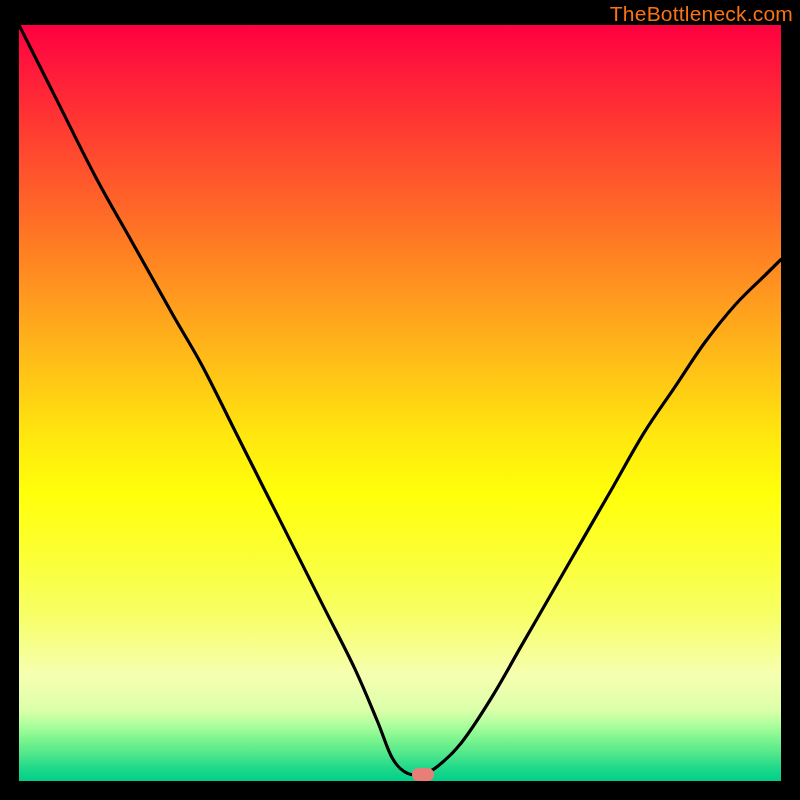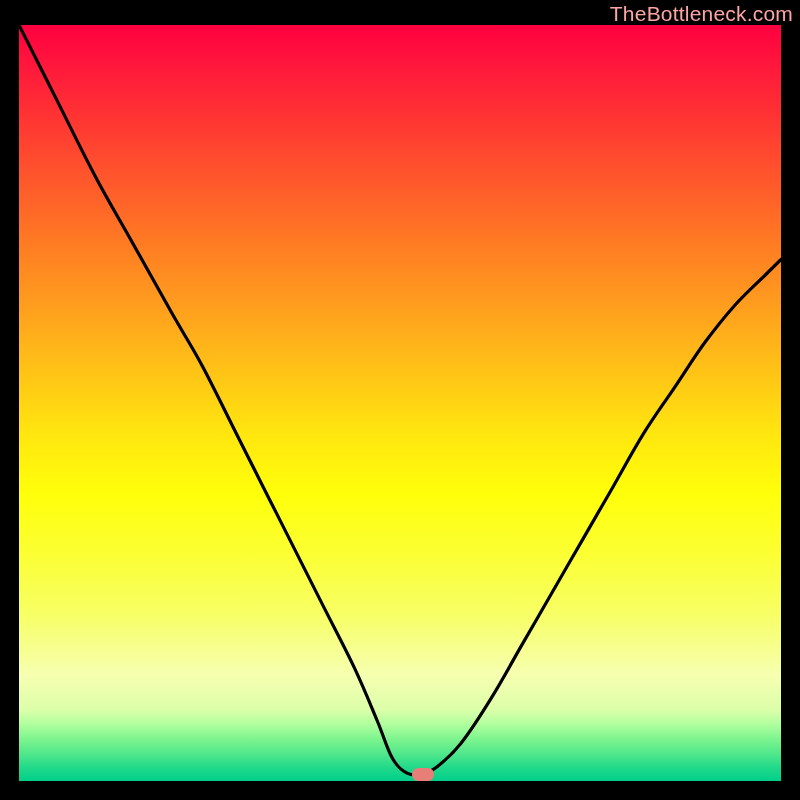--- a/index.html
+++ b/index.html
@@ -59,21 +59,21 @@
     position: absolute;
     width: 22px;
     height: 13px;
     border-radius: 6px;
     background: #e77e78;
   }
   .watermark {
     position: absolute;
     top: 2px;
     right: 7px;
-    color: #fca5a5;
+    color: #f97316;
     font-size: 21px;
     letter-spacing: 0.2px;
     font-weight: 500;
   }
 </style>
 </head>
 <body>
 
 <div class="stage">
   <div class="watermark">TheBottleneck.com</div>

